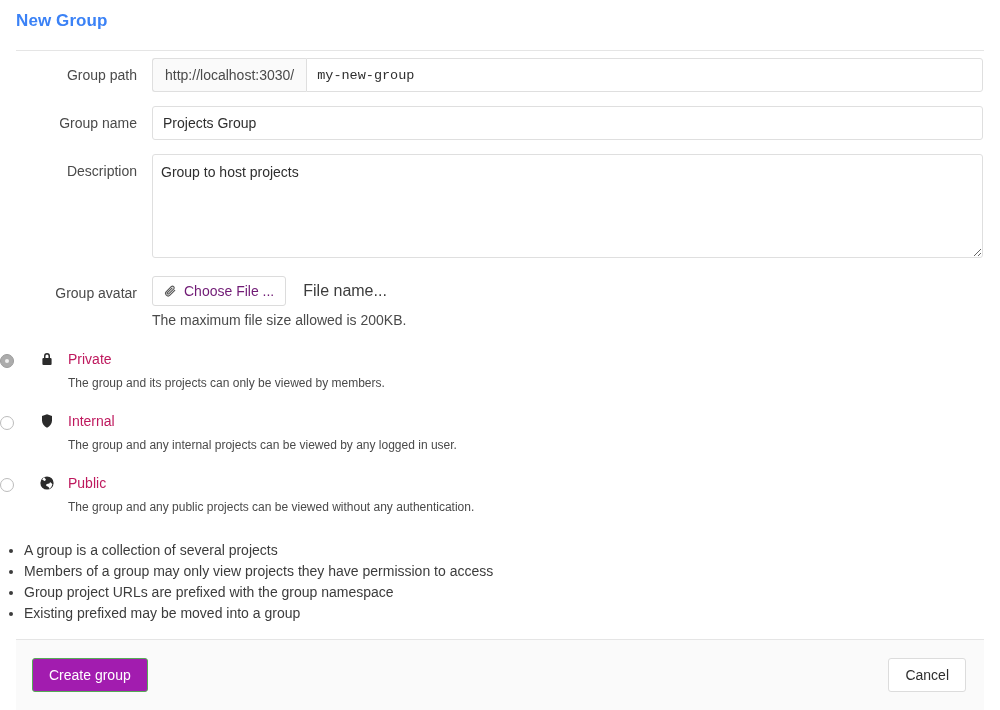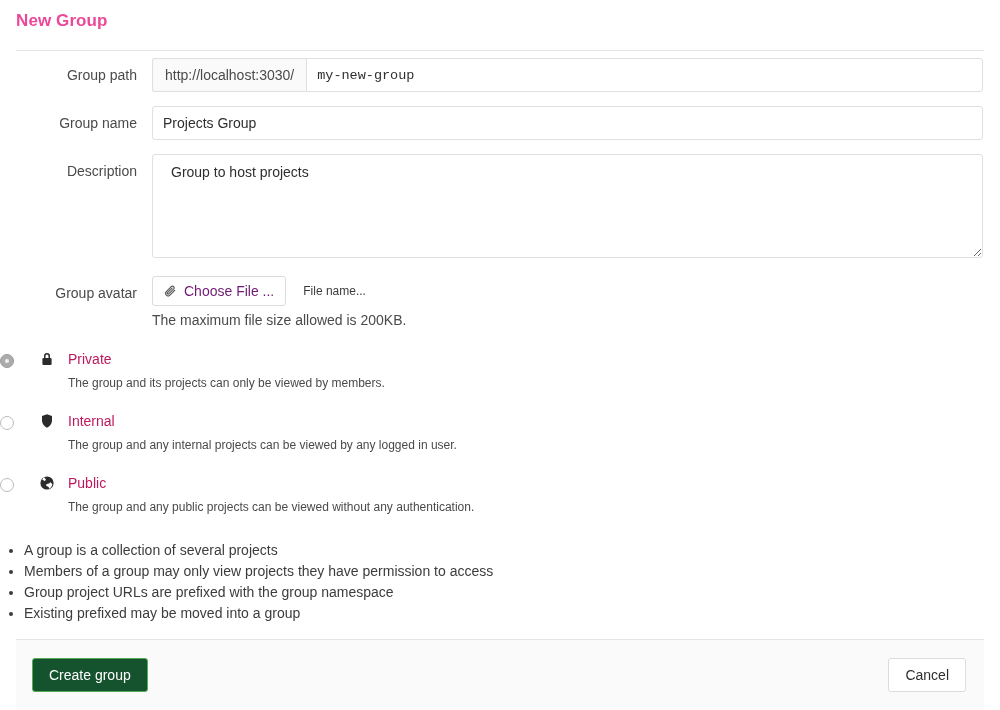--- a/index.html
+++ b/index.html
@@ -22,21 +22,21 @@
     box-sizing: border-box;
   }
 
   
   .page-title {
     position: absolute;
     left: 16px;
     top: 11px;
     font-size: 17px;
     font-weight: bold;
-    color: #ec4899;
+    color: #3b82f6;
     letter-spacing: .1px;
   }
   .title-rule {
     position: absolute;
     left: 16px;
     top: 50px;
     width: 968px;
     height: 1px;
     background: #e5e5e5;
   }
@@ -104,21 +104,21 @@
   }
   .input-group .text-input {
     border-radius: 0 3px 3px 0;
     font-family: "Liberation Mono", monospace;
     font-size: 13.5px;
   }
   textarea.text-area {
     width: 100%;
     height: 104px;
     box-sizing: border-box;
-    padding: 8px 18px;
+    padding: 8px 8px;
     font-size: 14px;
     font-family: "Liberation Sans", sans-serif;
     color: #2e2e2e;
     background: #ffffff;
     border: 1px solid #dfdfdf;
     border-radius: 3px;
     outline: none;
     resize: vertical;
     line-height: 18px;
   }
@@ -147,21 +147,21 @@
   .clip-icon {
     display: inline-block;
     width: 13px;
     height: 13px;
     color: #555;
     font-size: 13px;
     line-height: 13px;
   }
   .file-name {
     margin-left: 17px;
-    font-size: 12px;
+    font-size: 16px;
     color: #3c3c3c;
   }
   .help-text {
     margin-top: 6px;
     font-size: 14px;
     color: #4a4a4a;
   }
 
   
   .vis-label {
@@ -266,21 +266,21 @@
   }
   .btn-create {
     position: absolute;
     left: 16px;
     top: 18px;
     height: 34px;
     padding: 0 16px;
     font-size: 14px;
     font-family: "Liberation Sans", sans-serif;
     color: #ffffff;
-    background: #14532d;
+    background: #a21caf;
     border: 1px solid #55ab55;
     border-radius: 3px;
     cursor: pointer;
   }
   .btn-cancel {
     position: absolute;
     right: 18px;
     top: 18px;
     height: 34px;
     padding: 0 16px;

